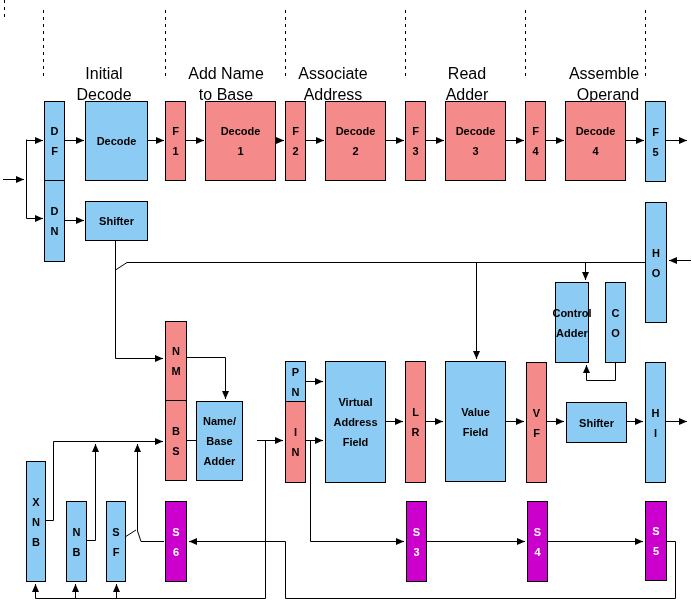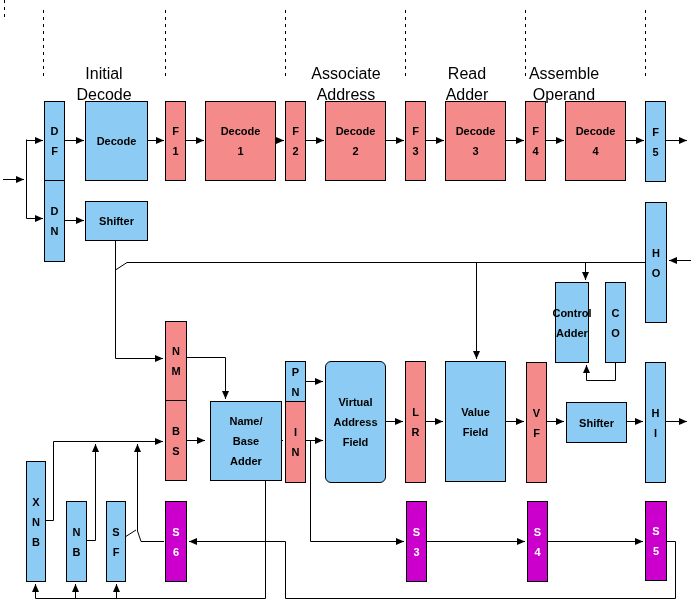--- a/index.html
+++ b/index.html
@@ -101,25 +101,27 @@
       <line x1="427" y1="541.5" x2="525" y2="541.5" marker-end="url(#ah)"></line>
       <line x1="548" y1="541.5" x2="643" y2="541.5" marker-end="url(#ah)"></line>
       <polyline points="667,541.5 675.5,541.5 675.5,598.5 285.5,598.5 285.5,541.5 189,541.5" marker-end="url(#ah)"></polyline>
 
       <polyline points="615.5,363 615.5,380.5 586.5,380.5 586.5,365" marker-end="url(#ah)"></polyline>
     </g>
   </svg>
 
   <div class="stage" style="left:44px;">Initial
 Decode</div>
-  <div class="stage" style="left:286px;">Associate
+  <div class="stage" style="left:166px;">Add Name
+to Base</div>
+  <div class="stage" style="left:273px;">Associate
 Address</div>
   <div class="stage" style="left:407px;">Read
 Adder</div>
-  <div class="stage" style="left:504px;">Assemble
+  <div class="stage" style="left:544px;text-align:right;">Assemble
 Operand</div>
 
   <div class="box blue" style="left:44px;top:101px;width:21px;height:80px;">D
 F</div>
   <div class="box blue" style="left:44px;top:180px;width:21px;height:82px;">D
 N</div>
   <div class="box blue" style="left:85px;top:101px;width:63px;height:80px;">Decode</div>
   <div class="box red" style="left:165px;top:101px;width:21px;height:80px;">F
 1</div>
   <div class="box red" style="left:205px;top:101px;width:71px;height:80px;">Decode
@@ -145,29 +147,29 @@
 
   <div class="box blue" style="left:555px;top:282px;width:34px;height:81px;">Control
 Adder</div>
   <div class="box blue" style="left:605px;top:282px;width:21px;height:81px;">C
 O</div>
 
   <div class="box red" style="left:165px;top:321px;width:22px;height:80px;">N
 M</div>
   <div class="box red" style="left:165px;top:400px;width:22px;height:81px;">B
 S</div>
-  <div class="box blue" style="left:210px;top:401px;width:72px;height:80px;">Name/
+  <div class="box blue" style="left:196px;top:401px;width:47px;height:80px;">Name/
 Base
 Adder</div>
 
   <div class="box blue" style="left:285px;top:361px;width:21px;height:41px;">P
 N</div>
   <div class="box red" style="left:285px;top:401px;width:21px;height:82px;">I
 N</div>
-  <div class="box blue" style="left:325px;top:361px;width:61px;height:122px;border-radius:6px;">Virtual
+  <div class="box blue" style="left:325px;top:361px;width:61px;height:122px;">Virtual
 Address
 Field</div>
   <div class="box red" style="left:405px;top:361px;width:21px;height:122px;">L
 R</div>
   <div class="box blue" style="left:445px;top:361px;width:61px;height:121px;">Value
 Field</div>
   <div class="box red" style="left:526px;top:362px;width:21px;height:121px;">V
 F</div>
   <div class="box blue" style="left:566px;top:402px;width:61px;height:41px;">Shifter</div>
   <div class="box blue" style="left:645px;top:362px;width:21px;height:121px;">H

